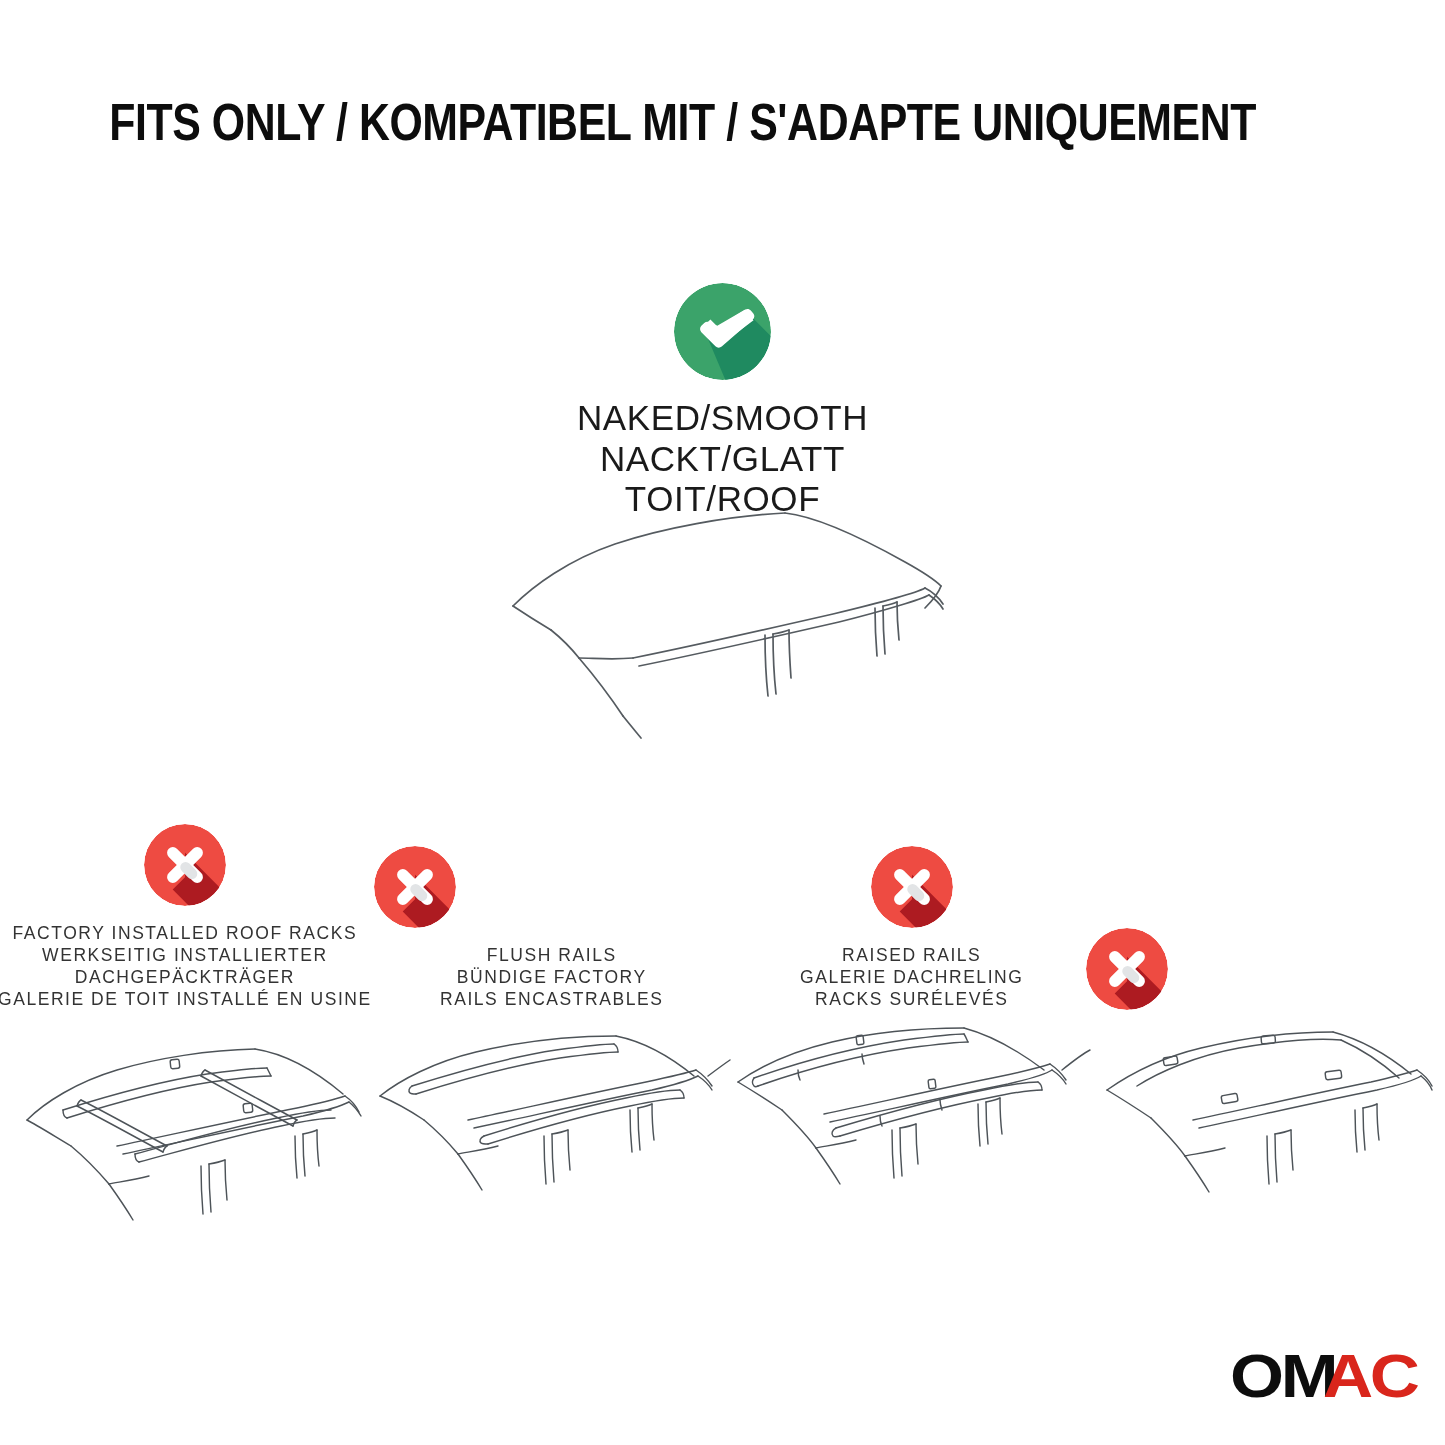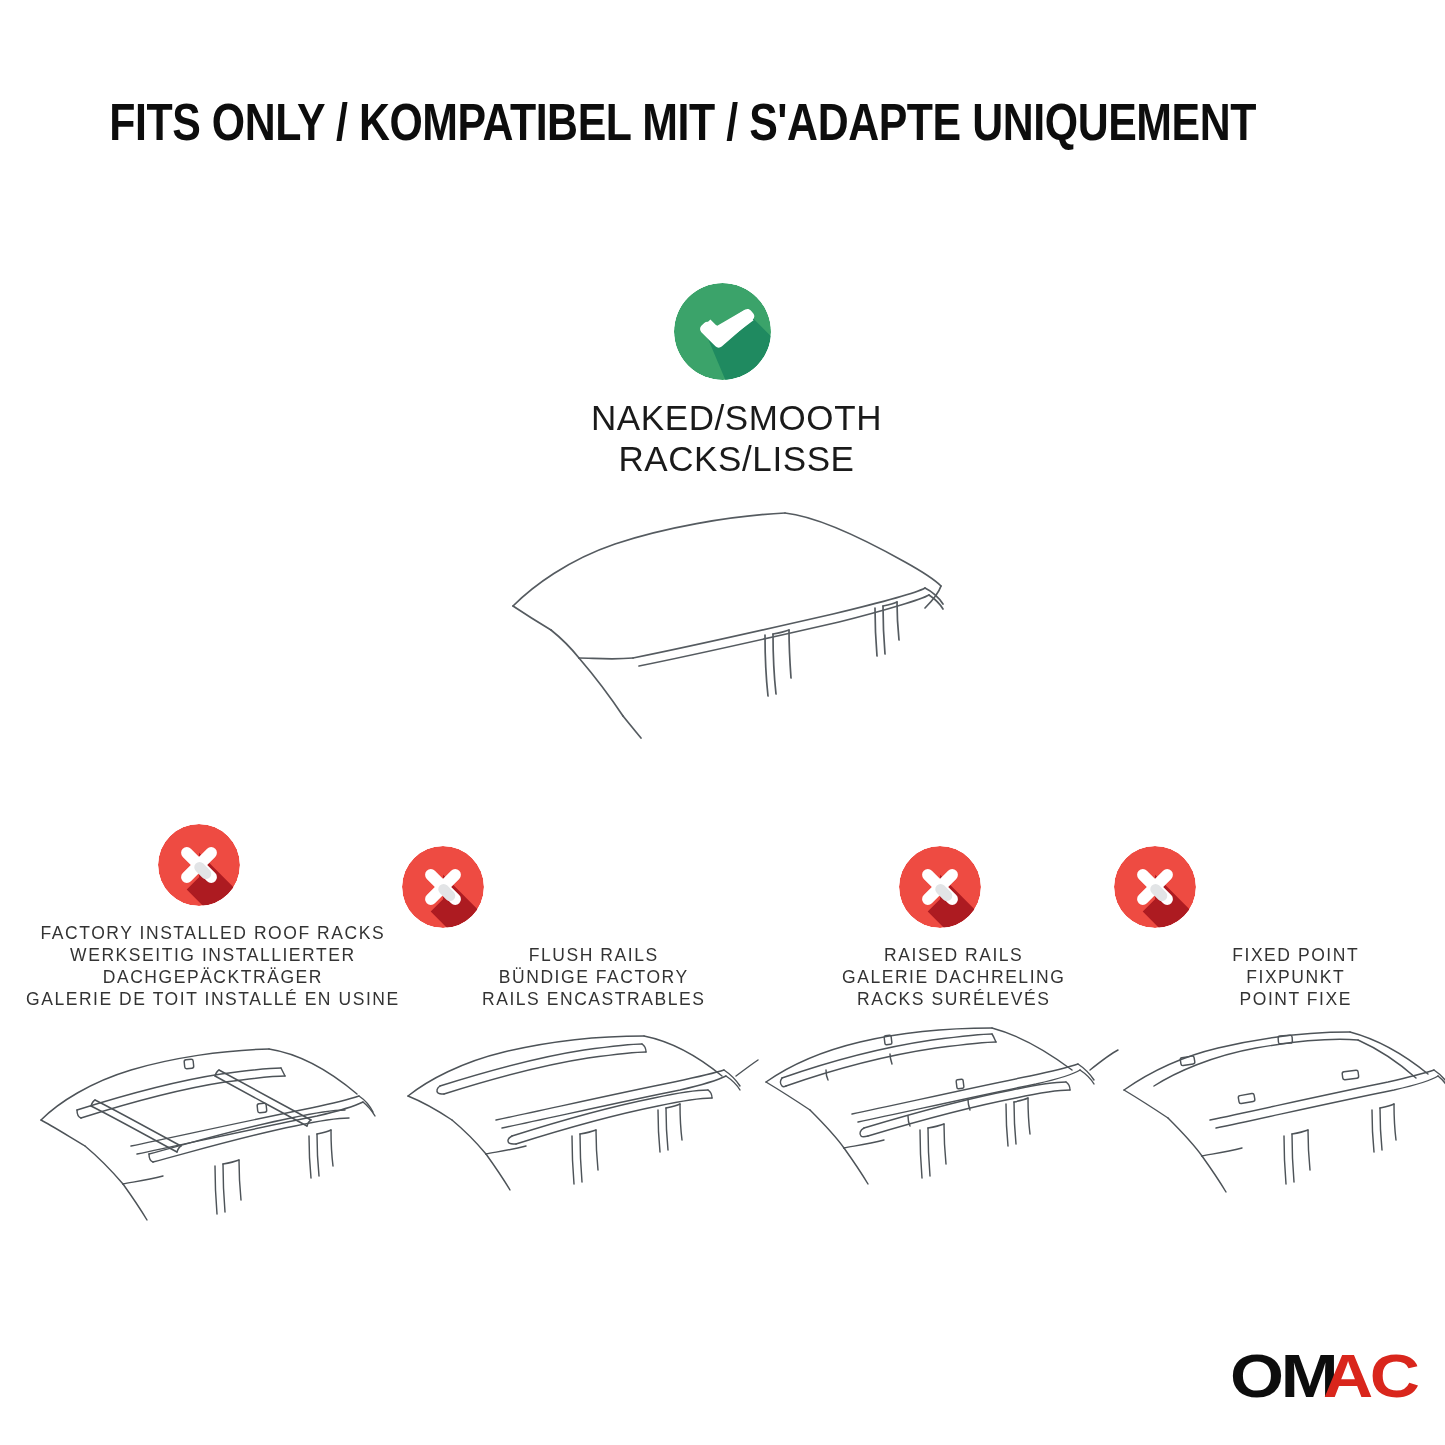--- a/index.html
+++ b/index.html
@@ -38,21 +38,20 @@
     overflow:hidden;
     margin:0 auto;
   }
   .badge svg { position:absolute; left:0; top:0; width:100%; height:100%; }
 
   .caption {
     text-align:center;
     color:#262626;
     font-weight:400;
     white-space:nowrap;
-    padding-left:28px;
   }
   .caption .line { display:block; }
 
   
   #primary-block {
     position:absolute;
     left:0; top:283px; width:1445px;
     text-align:center;
   }
   #primary-block .badge { width:97px; height:97px; }
@@ -150,21 +149,22 @@
         <path d="M44.6 44.2 L73.4 27.4 C75.4 26.2 77.8 26.6 79.2 28.3 L81.8 31.5
                  C83.4 33.4 83.1 36.1 81.2 37.7 L49.2 65.5 C47.3 67.1 44.5 67 42.7 65.2
                  L28.2 50.7 C26.4 48.9 26.4 46 28.2 44.2 L31.2 41.2
                  C33 39.4 35.9 39.4 37.7 41.2 Z" fill="#ffffff"></path>
       </g>
     </svg>
   </div>
 
   <div class="caption" id="primary-caption">
     <span class="line">NAKED/SMOOTH</span>
-    <span class="line">RACKS/LISSE</span>
+    <span class="line">NACKT/GLATT</span>
+    <span class="line">TOIT/ROOF</span>
   </div>
 </div>
 
 <div id="primary-figure">
   <svg width="500" height="265" viewBox="0 0 500 265" fill="none" stroke="#555b60" stroke-width="1.7" stroke-linecap="round" stroke-linejoin="round">
 
     <path d="M40 118 C60 98 95 72 142 56 C190 40 255 28 312 25"></path>
     <path d="M312 25 C340 28 382 46 432 74 C450 84 462 92 468 98"></path>
     <path d="M468 98 C466 104 460 112 452 120"></path>
     <path d="M40 118 C46 122 58 130 78 142"></path>
@@ -413,25 +413,20 @@
           <circle cx="50" cy="50" r="50" fill="#ee4b42"></circle>
           <path d="M50 35 L65 50 L100 85 L100 100 L55 100 L35 80 L50 65 Z" fill="#ad1b21"></path>
           <g fill="#ffffff">
             <rect x="22" y="43" width="56" height="14" rx="7" transform="rotate(45 50 50)"></rect>
             <rect x="22" y="43" width="56" height="14" rx="7" transform="rotate(-45 50 50)"></rect>
           </g>
           <rect x="46" y="45" width="24" height="13" rx="6.5" fill="#e2e4e6" transform="rotate(45 50 50)"></rect>
         </g>
       </svg>
     </div>
-    <div class="caption excl-caption">
-      <span class="line">FIXED POINT</span>
-      <span class="line">FIXPUNKT</span>
-      <span class="line">POINT FIXE</span>
-    </div>
     <div class="excl-figure">
       <svg width="330" height="235" viewBox="0 0 330 235" fill="none" stroke="#4d5358" stroke-width="1.45" stroke-linecap="round" stroke-linejoin="round">
 
         <path d="M4 66 C24 52 56 34 98 24 C140 14 188 8 230 8"></path>
         <path d="M230 8 C260 16 286 32 308 50"></path>
         <path d="M4 66 C14 72 30 82 48 94"></path>
         <path d="M48 94 C60 106 72 118 82 132"></path>
         <path d="M82 132 C92 146 100 158 106 168"></path>
 
         <path d="M34 62 C56 48 92 32 136 24 C176 17 214 14 238 16"></path>

